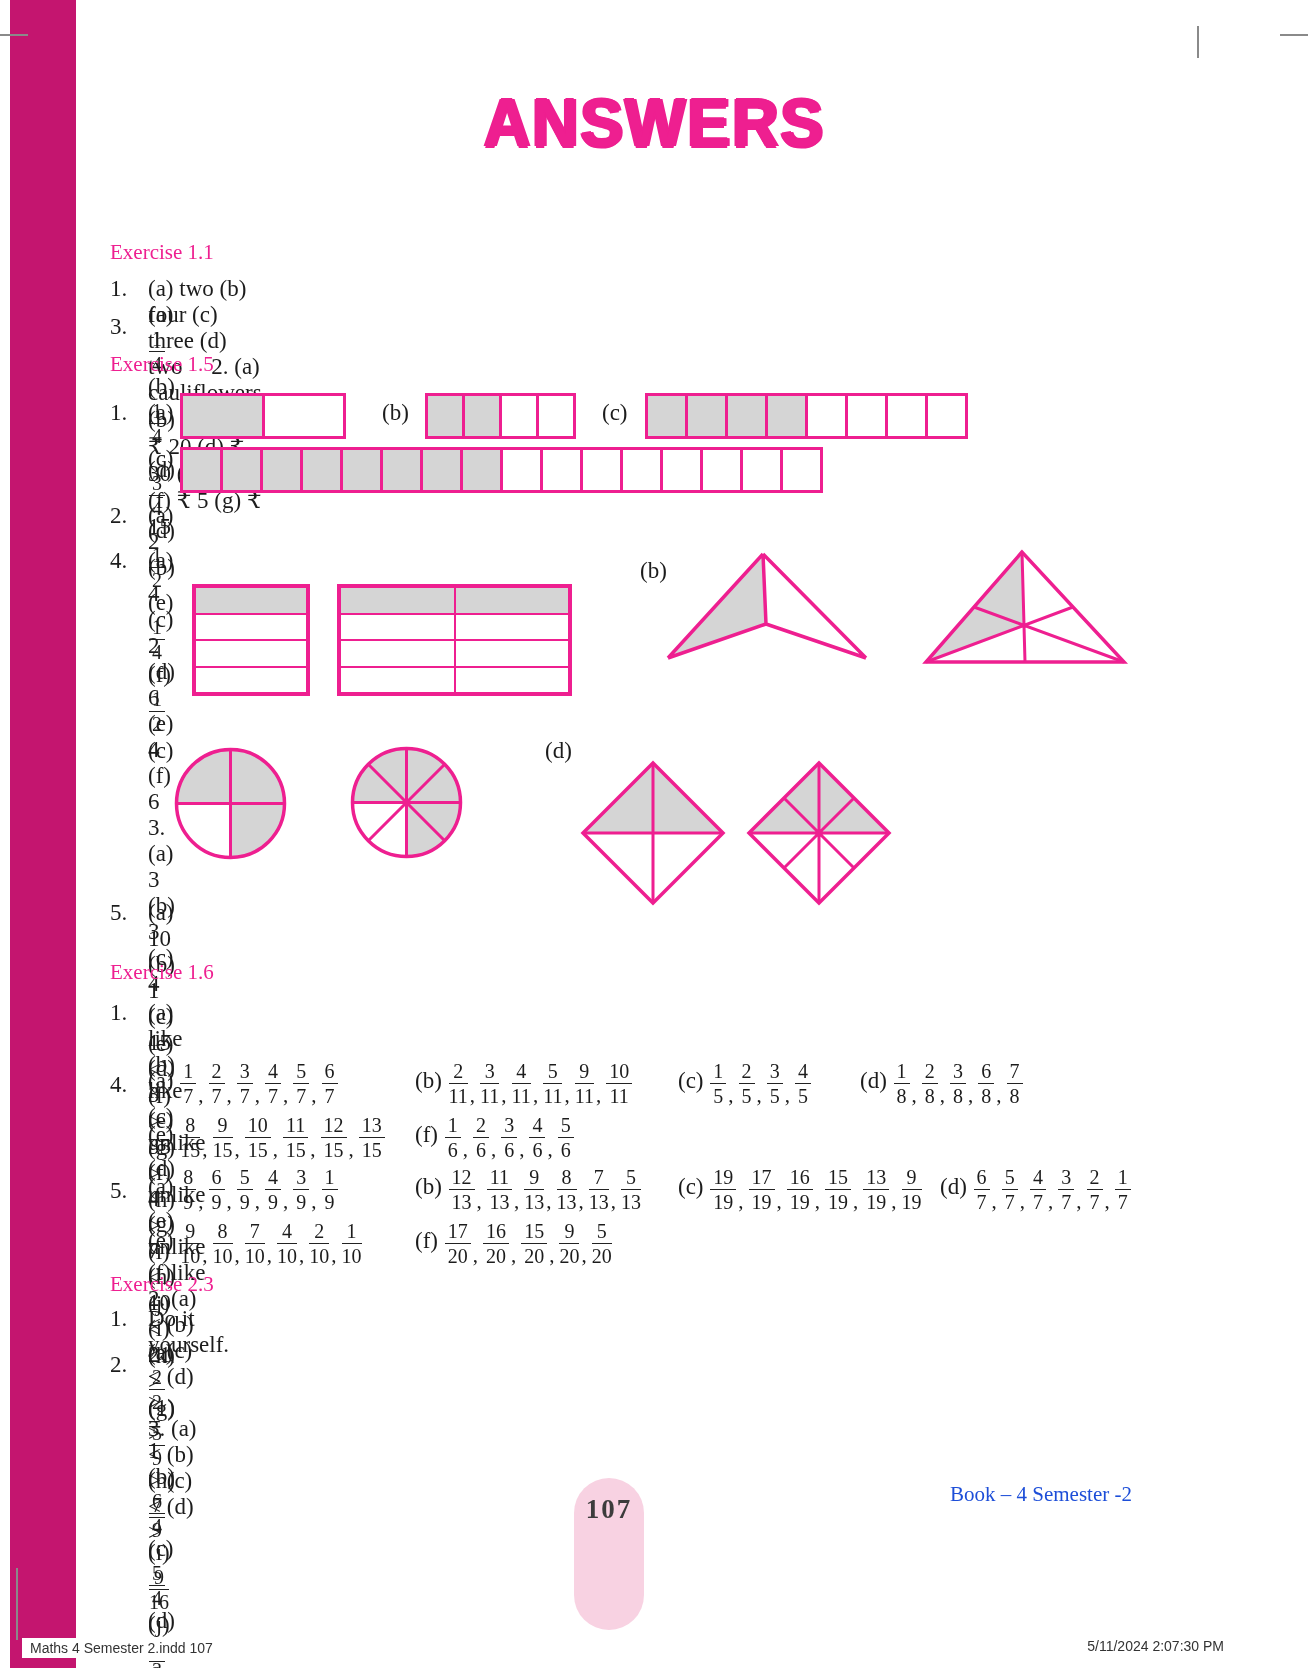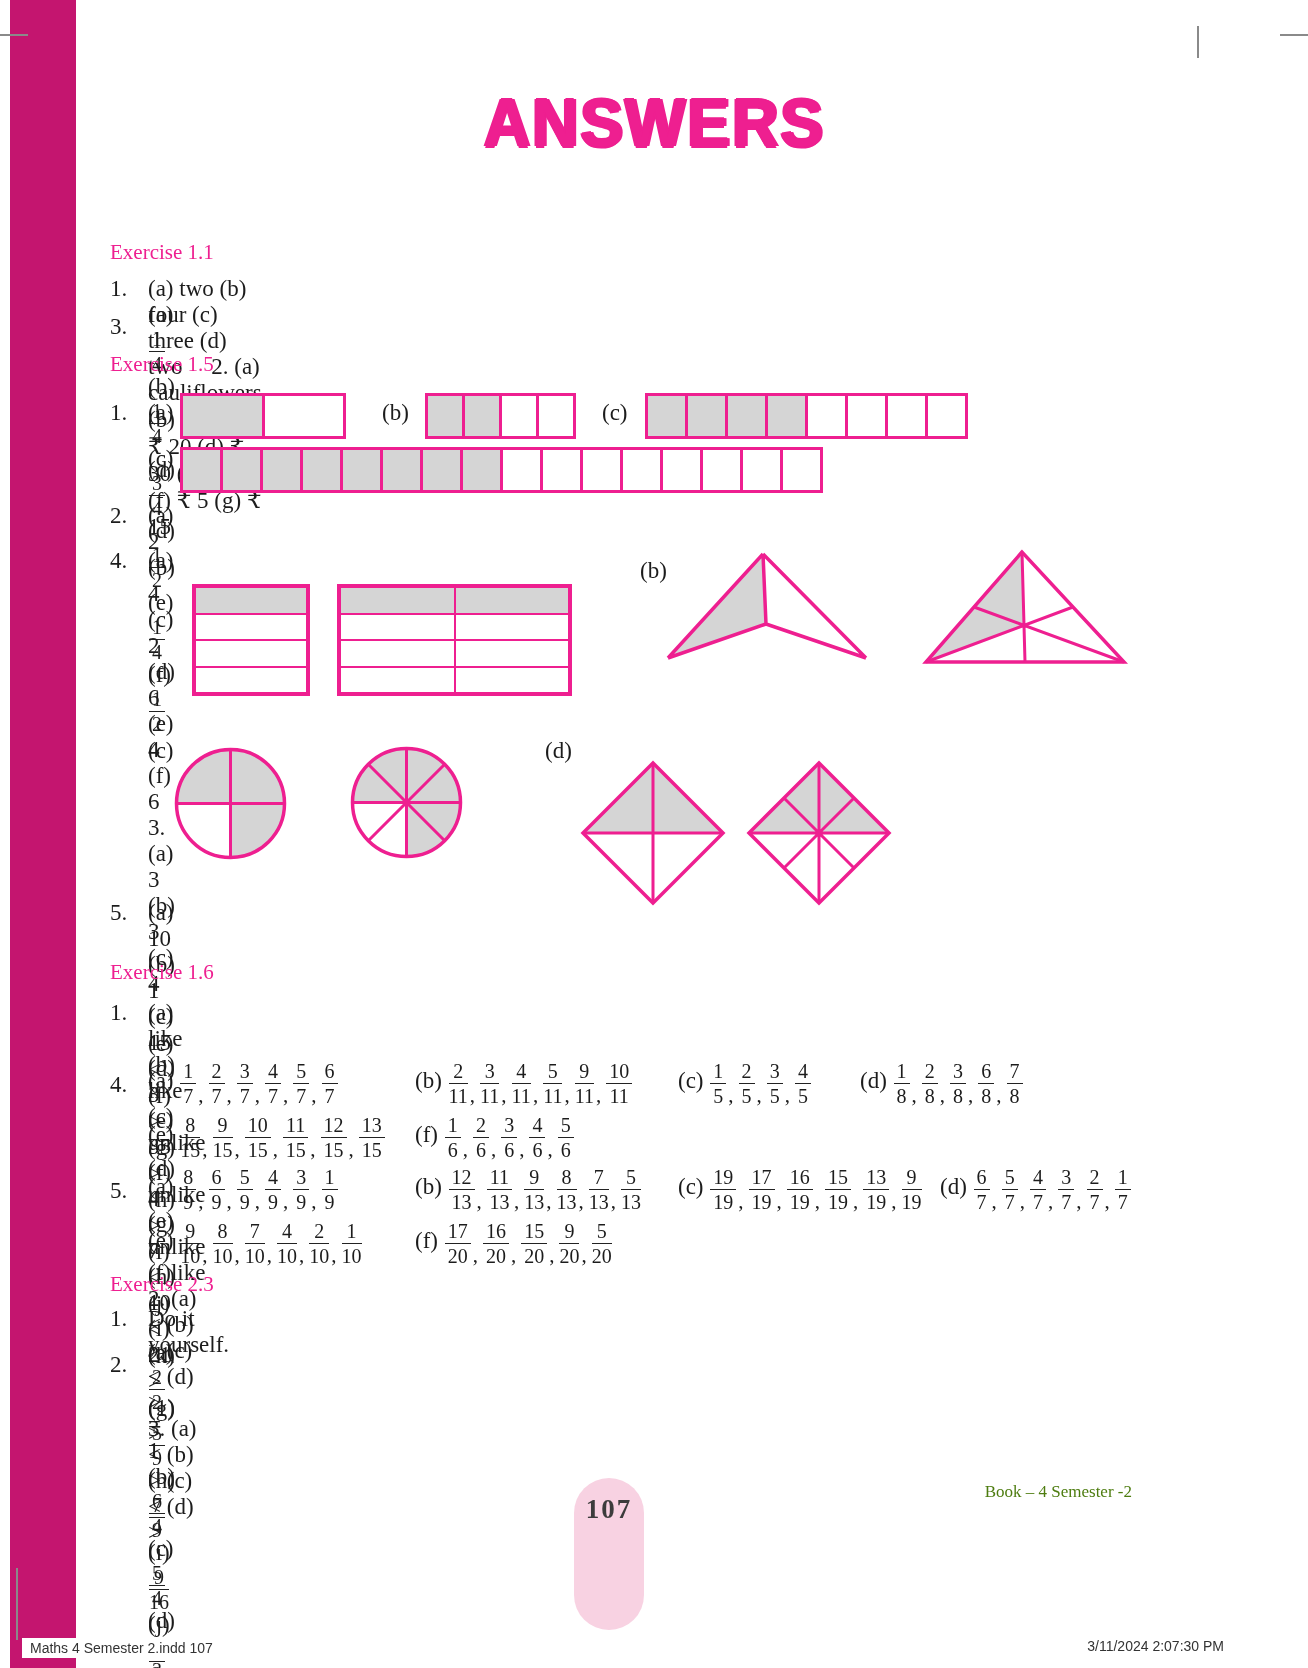--- a/index.html
+++ b/index.html
@@ -46,21 +46,21 @@
   .gridbox .gcell.sh{background:var(--grey);}
   .grid-1{left:82px;top:36px;width:118px;height:112px;}
   .grid-2{left:227px;top:36px;width:235px;height:112px;}
   .lbl{position:absolute;top:0;font-size:23px;}
   svg{position:absolute;overflow:visible;}
   .sstroke{stroke:var(--accent);fill:none;}
   .sfill{fill:var(--grey);stroke:none;}
   .tab{position:absolute;left:574px;top:1478px;width:70px;height:152px;background:var(--tab);
        border-radius:38px;text-align:center;font-weight:bold;font-size:27px;color:#3c3c3c;
        letter-spacing:2px;padding-top:16px;box-sizing:border-box;}
-  .booklabel{position:absolute;right:176px;top:1482px;font-size:17px;color:#4d7c0f;}
+  .booklabel{position:absolute;right:176px;top:1482px;font-size:21px;color:#1d4ed8;}
   .printsmall{position:absolute;top:1638px;font-size:14px;color:#333;
               font-family:Liberation Sans, sans-serif;}
   .pl{left:22px;background:#fff;padding:2px 8px;}
   .pr{right:84px;}
 </style>
 </head>
 <body>
 
 <div class="page">
 
@@ -195,15 +195,15 @@
   </div>
   <div class="row" style="top:1396px;height:52px">
     <span class="bodytext tokens">(g) <span class="frac"><span class="fn">5</span><span class="fd">9</span></span>        (h) <span class="frac"><span class="fn">7</span><span class="fd">9</span></span>       (i) <span class="frac"><span class="fn">9</span><span class="fd">16</span></span>     (j) <span class="frac"><span class="fn">2</span><span class="fd">2</span></span>      (k)       (l) </span>
   </div>
 
   <div class="tab">
     <span>107</span>
   </div>
   <div class="booklabel">Book – 4   Semester -2</div>
   <div class="printsmall pl">Maths 4 Semester 2.indd   107</div>
-  <div class="printsmall pr">3/11/2024   2:07:30 PM</div>
+  <div class="printsmall pr">5/11/2024   2:07:30 PM</div>
 
 </div>
 
 </body></html>

